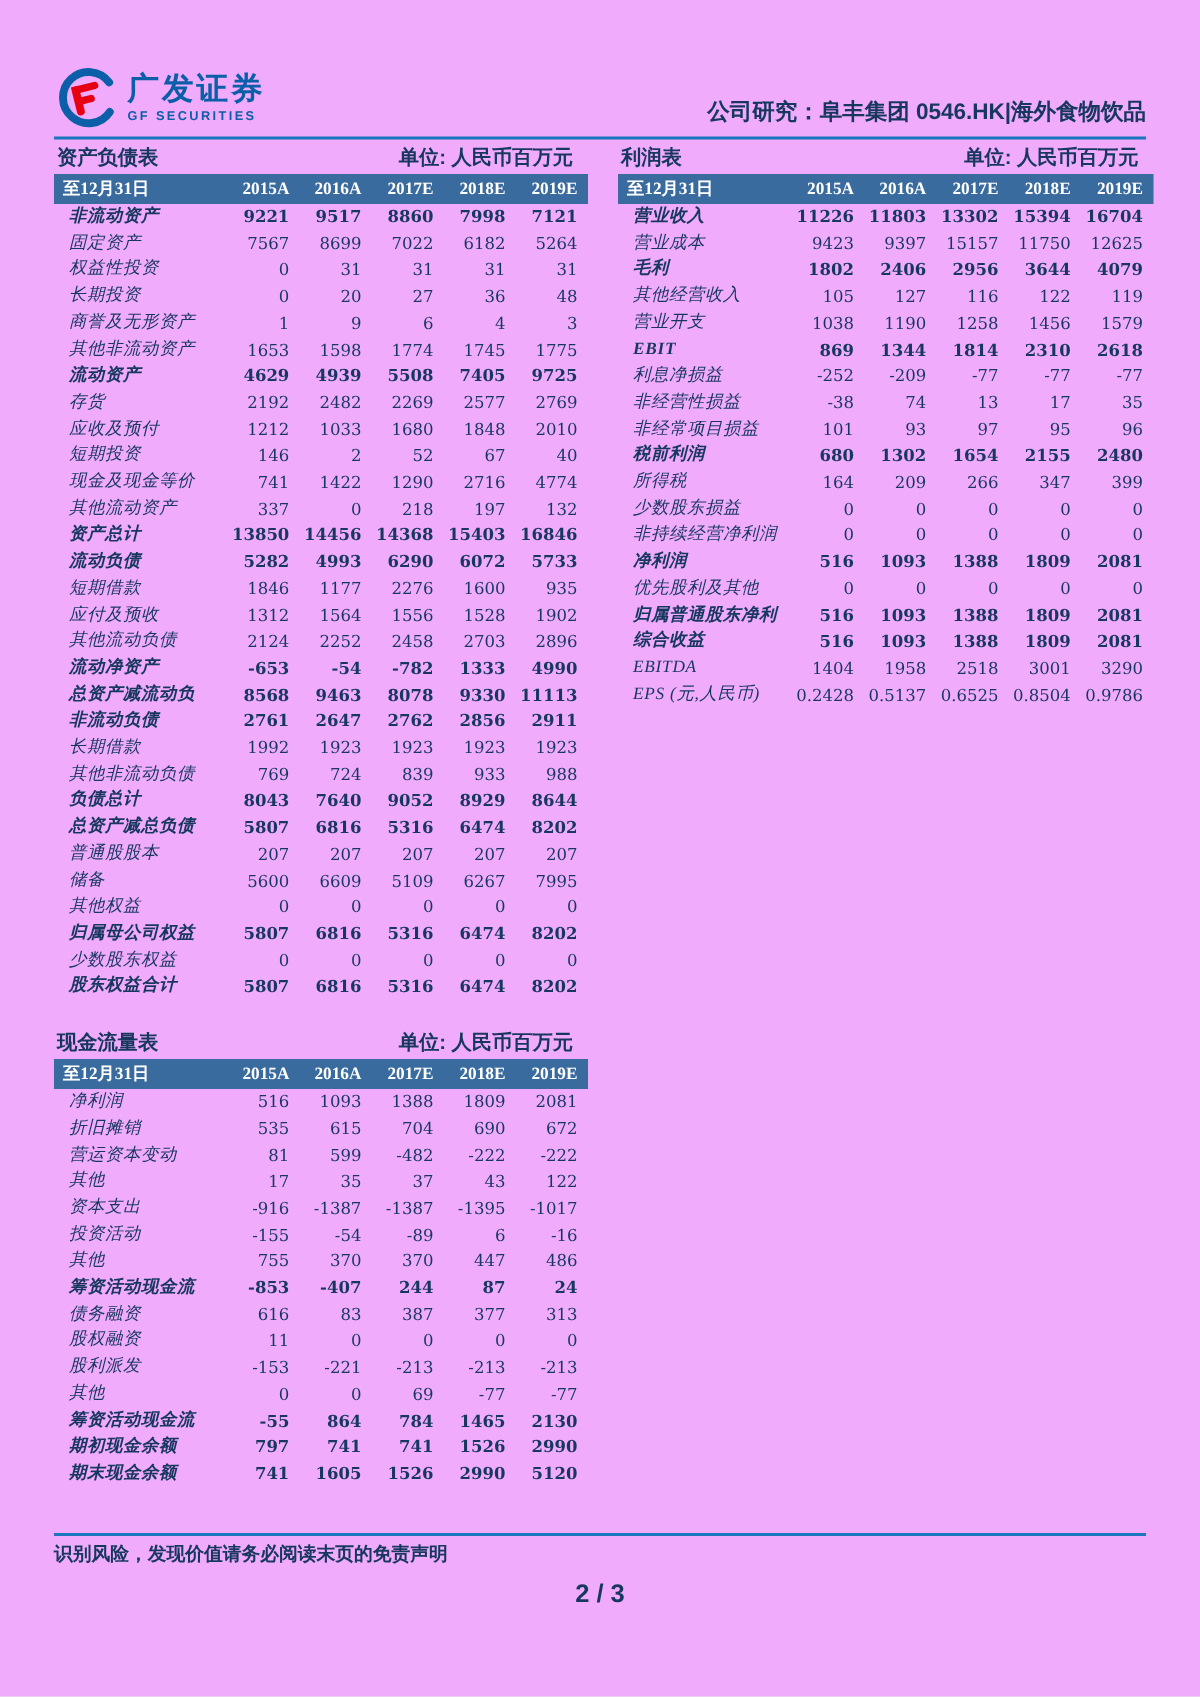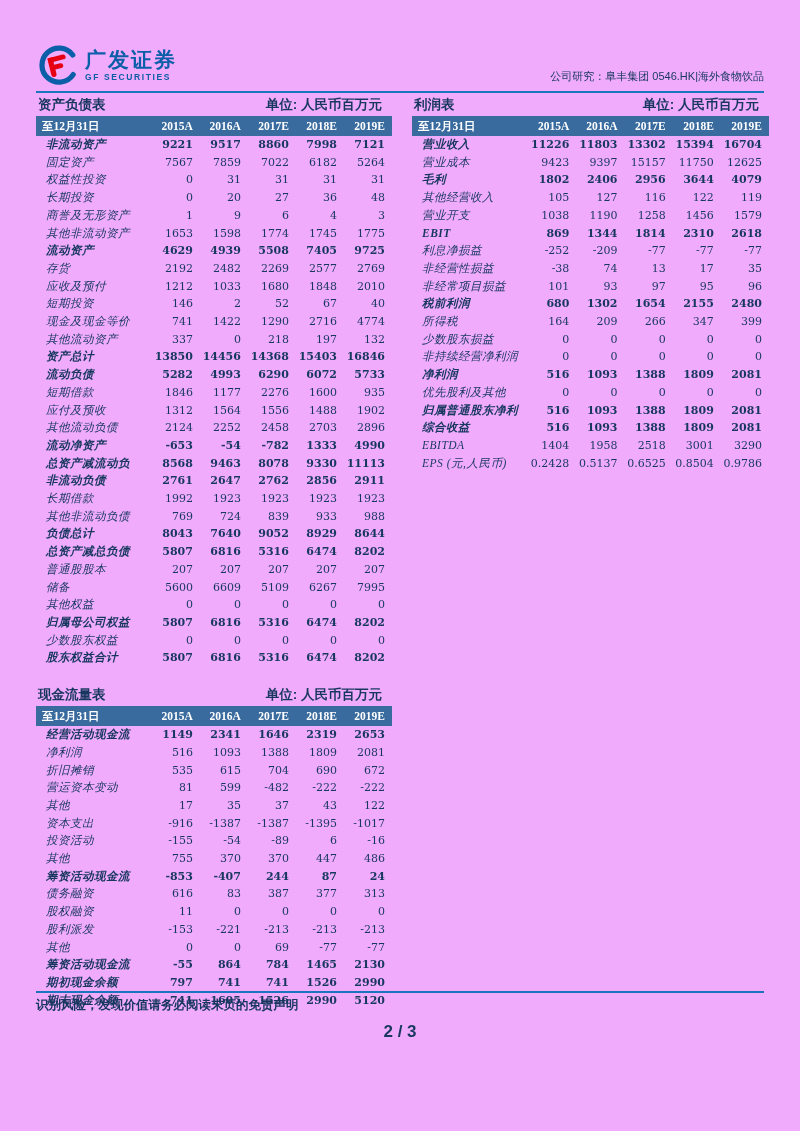--- a/index.html
+++ b/index.html
@@ -15,21 +15,21 @@
     width:800px;height:1131px;position:relative;background:#f0abfc;
     font-family:"Liberation Serif","DejaVu Serif",serif;color:var(--navy);
     margin:0 auto;overflow:hidden;
   }
   
   .hdr{display:flex;justify-content:space-between;align-items:flex-end;padding:44px 36px 0 36px;}
   .brand{display:flex;align-items:center;gap:7px;}
   .brand-txt{display:flex;flex-direction:column;line-height:1;}
   .brand-cn{font-family:"Liberation Sans","DejaVu Sans",sans-serif;font-weight:bold;font-size:21px;color:var(--brand-blue);letter-spacing:2px;}
   .brand-en{font-family:"Liberation Sans","DejaVu Sans",sans-serif;font-weight:bold;font-size:8.5px;color:var(--brand-blue);letter-spacing:1.6px;margin-top:3px;}
-  .report-line{font-family:"Liberation Sans","DejaVu Sans",sans-serif;font-weight:normal;font-size:11px;color:var(--navy);padding-bottom:2px;}
+  .report-line{font-family:"Liberation Sans","DejaVu Sans",sans-serif;font-weight:bold;font-size:15px;color:var(--navy);padding-bottom:2px;}
   .hdr-rule{margin:5px 36px 0 36px;border-top:2px solid var(--rule-blue);}
   
   .cols{display:flex;gap:20px;padding:3px 28px 0 36px;}
   .col-l{width:356px;flex:none;}
   .col-r{width:357px;flex:none;}
   
   .fin-table{width:100%;}
   .title-row{display:flex;justify-content:space-between;align-items:flex-end;
     font-family:"Liberation Sans","DejaVu Sans",sans-serif;font-weight:bold;font-size:13.5px;
     color:var(--navy);padding:2px 10px 2px 2px;height:20px;}
@@ -37,21 +37,21 @@
     background:var(--bar-blue);color:#fff;font-weight:bold;font-size:11.5px;
     line-height:20px;padding:0 7px 0 6px;}
   .thead .yr{text-align:right;}
   .trow{display:grid;grid-template-columns:30% 14% 14% 14% 14% 14%;
     font-size:11.5px;line-height:17.7px;padding:0 7px 0 6px;}
   .trow .lbl{font-style:italic;letter-spacing:0.5px;white-space:nowrap;overflow:hidden;padding-left:4px;}
   .trow .val{text-align:right;font-family:"DejaVu Serif","Liberation Serif",serif;font-size:11px;}
   .trow.bold{font-weight:bold;}
   .mt{margin-top:19px;}
   
-  .footer{position:absolute;left:0;right:0;top:991px;padding:0 36px;}
+  .footer{position:absolute;left:0;right:0;top:1022px;padding:0 36px;}
   .ft-rule{border-top:2px solid var(--rule-blue);margin-bottom:4px;}
   .disclaimer{font-family:"Liberation Sans","DejaVu Sans",sans-serif;font-weight:bold;font-size:12.5px;color:var(--navy);}
   .pageno{text-align:center;font-family:"Liberation Sans","DejaVu Sans",sans-serif;font-weight:bold;font-size:17px;color:var(--navy);margin-top:8px;}
 </style>
 </head>
 <body>
 
 <div class="page">
 
   <div class="hdr">
@@ -93,21 +93,21 @@
               <span class="lbl">非流动资产</span>
               <span class="val">9221</span>
               <span class="val">9517</span>
               <span class="val">8860</span>
               <span class="val">7998</span>
               <span class="val">7121</span>
             </div>
             <div class="trow">
               <span class="lbl">固定资产</span>
               <span class="val">7567</span>
-              <span class="val">7859</span>
+              <span class="val">8699</span>
               <span class="val">7022</span>
               <span class="val">6182</span>
               <span class="val">5264</span>
             </div>
             <div class="trow">
               <span class="lbl">权益性投资</span>
               <span class="val">0</span>
               <span class="val">31</span>
               <span class="val">31</span>
               <span class="val">31</span>
@@ -207,21 +207,21 @@
               <span class="val">1177</span>
               <span class="val">2276</span>
               <span class="val">1600</span>
               <span class="val">935</span>
             </div>
             <div class="trow">
               <span class="lbl">应付及预收</span>
               <span class="val">1312</span>
               <span class="val">1564</span>
               <span class="val">1556</span>
-              <span class="val">1488</span>
+              <span class="val">1528</span>
               <span class="val">1902</span>
             </div>
             <div class="trow">
               <span class="lbl">其他流动负债</span>
               <span class="val">2124</span>
               <span class="val">2252</span>
               <span class="val">2458</span>
               <span class="val">2703</span>
               <span class="val">2896</span>
             </div>
@@ -338,28 +338,20 @@
           <span>单位: 人民币百万元</span>
         </div>
         <div class="tbody">
             <div class="thead">
               <span>至12月31日</span>
               <span class="yr">2015A</span>
               <span class="yr">2016A</span>
               <span class="yr">2017E</span>
               <span class="yr">2018E</span>
               <span class="yr">2019E</span>
-            </div>
-            <div class="trow bold">
-              <span class="lbl">经营活动现金流</span>
-              <span class="val">1149</span>
-              <span class="val">2341</span>
-              <span class="val">1646</span>
-              <span class="val">2319</span>
-              <span class="val">2653</span>
             </div>
             <div class="trow">
               <span class="lbl">净利润</span>
               <span class="val">516</span>
               <span class="val">1093</span>
               <span class="val">1388</span>
               <span class="val">1809</span>
               <span class="val">2081</span>
             </div>
             <div class="trow">

